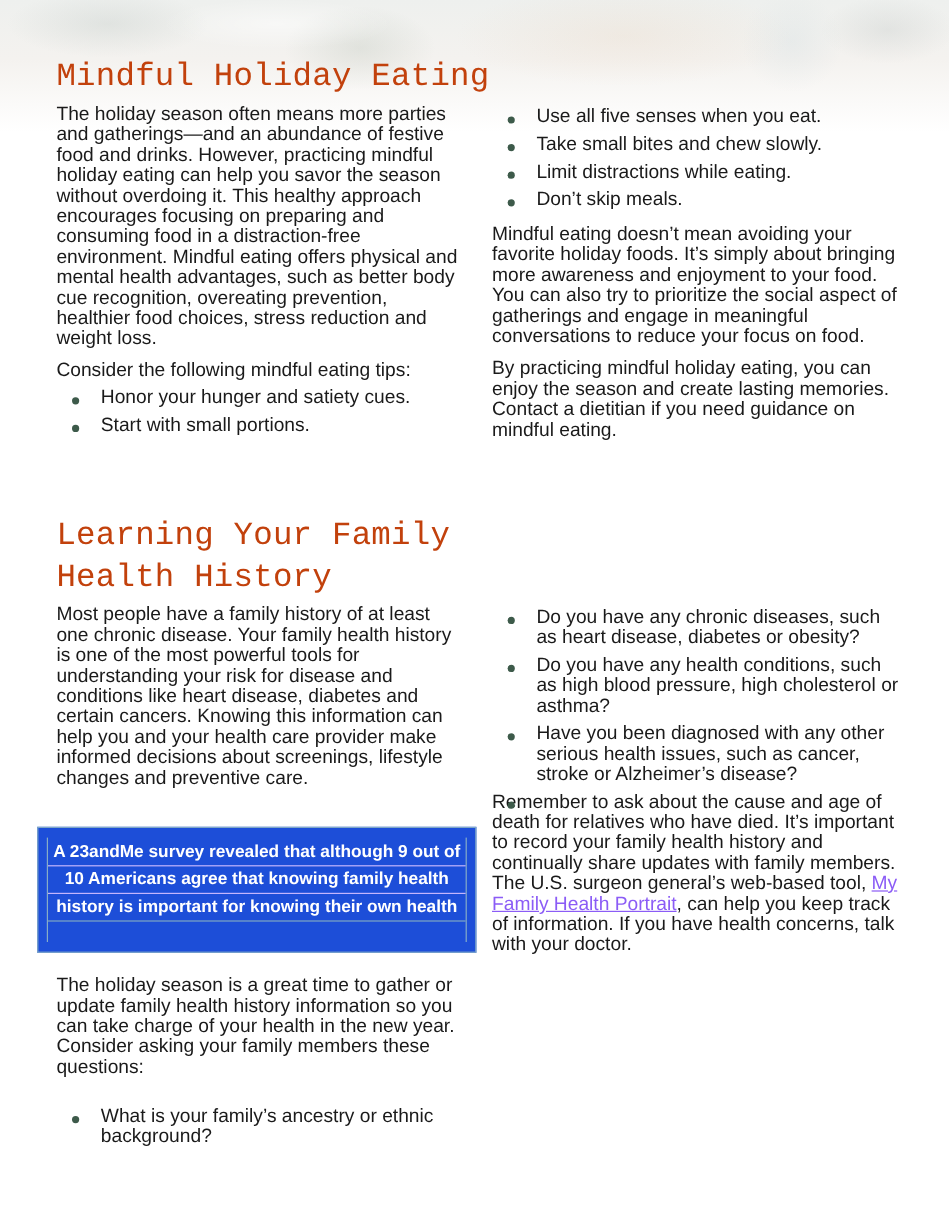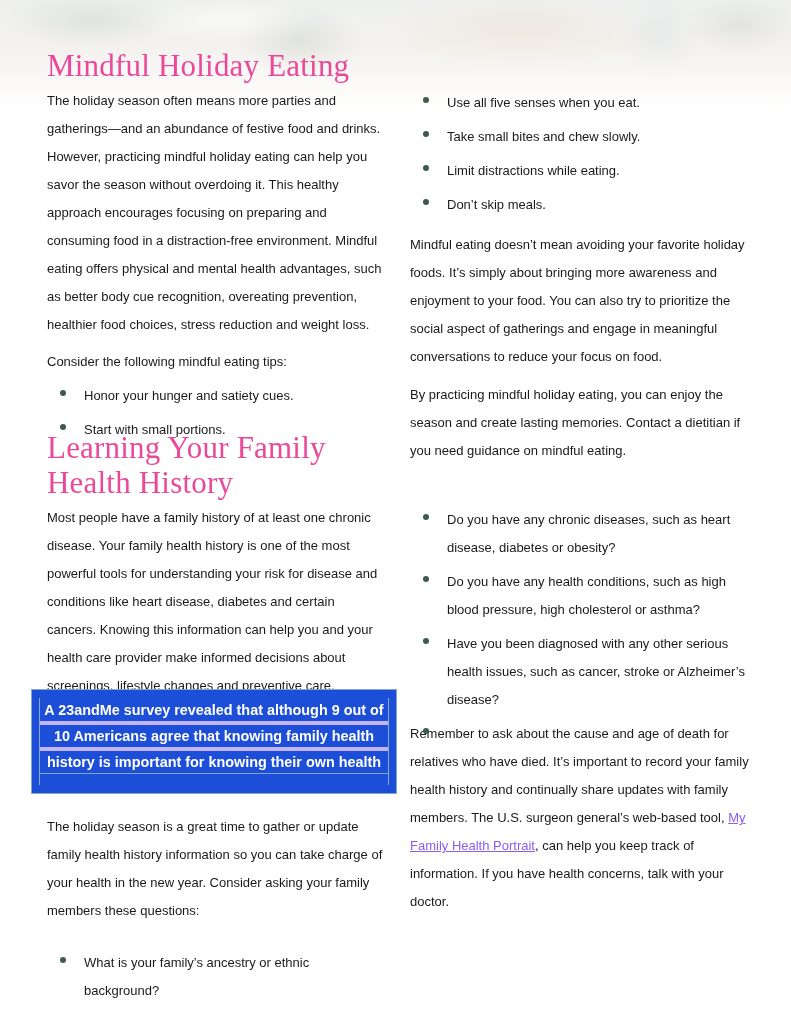--- a/index.html
+++ b/index.html
@@ -11,27 +11,27 @@
     background:
       radial-gradient(ellipse 120px 40px at 90px 20px, rgba(150,165,160,0.18), transparent 70%),
       radial-gradient(ellipse 140px 30px at 230px 20px, rgba(255,255,255,0.5), transparent 70%),
       radial-gradient(ellipse 90px 50px at 300px 40px, rgba(120,140,120,0.15), transparent 70%),
       radial-gradient(ellipse 200px 60px at 520px 30px, rgba(230,205,180,0.22), transparent 70%),
       radial-gradient(ellipse 60px 60px at 660px 35px, rgba(200,215,220,0.25), transparent 70%),
       radial-gradient(ellipse 80px 40px at 740px 25px, rgba(140,150,150,0.15), transparent 70%),
       linear-gradient(180deg, #eef0ee 0%, #f4f2ef 45%, #ffffff 100%);
   }
 
-  .col { position: absolute; font-size: 13px; line-height: 28px; }
+  .col { position: absolute; font-size: 16px; line-height: 17px; }
   .col-left { left: 47px; width: 340px; }
   .col-right { left: 410px; width: 340px; }
 
   h1.sec-title {
-    position: absolute; left: 47px; font-weight: normal; color: #ec4899;
-    font-family: Liberation Serif, serif; font-size: 31px; letter-spacing: 0.2px; line-height: 35px;
+    position: absolute; left: 47px; font-weight: normal; color: #c2410c;
+    font-family: Liberation Mono, monospace; font-size: 27px; letter-spacing: 0.2px; line-height: 35px;
   }
   #title1 { top: 48px; }
   #title2 { top: 430px; width: 340px; }
 
   p.para { margin: 0; }
   ul.bullets { list-style: none; }
   ul.bullets li { position: relative; padding-left: 37px; }
   ul.bullets li .dot {
     position: absolute; left: 13px; top: 8px; width: 6px; height: 6px; border-radius: 50%;
     background: #3d5a4a;
@@ -40,21 +40,21 @@
   .callout {
     position: absolute; left: 31px; top: 689px; width: 366px; height: 105px;
     background: #1d4ed8; border: 1px solid #7fa9c7;
   }
   .callout-inner {
     position: absolute; left: 7px; right: 7px; top: 8px; bottom: 8px;
     border-left: 1px solid #86acc7; border-right: 1px solid #86acc7;
     color: #ffffff; font-weight: bold; text-align: center;
     font-size: 14.4px; line-height: 22px; padding-top: 1px;
   }
-  .callout-inner .cline { display: block; border-top: 4px solid #c4b5fd; }
+  .callout-inner .cline { display: block; border-top: 1px solid #c4b5fd; }
   .callout-inner .cline:first-child { border-top: none; }
   .callout-inner .cline:last-child { border-bottom: 1px solid #7ea6c2; }
 
   a.link { color: #8b5cf6; }
 </style>
 </head>
 <body>
 
 <div class="hero-bg"></div>
 

